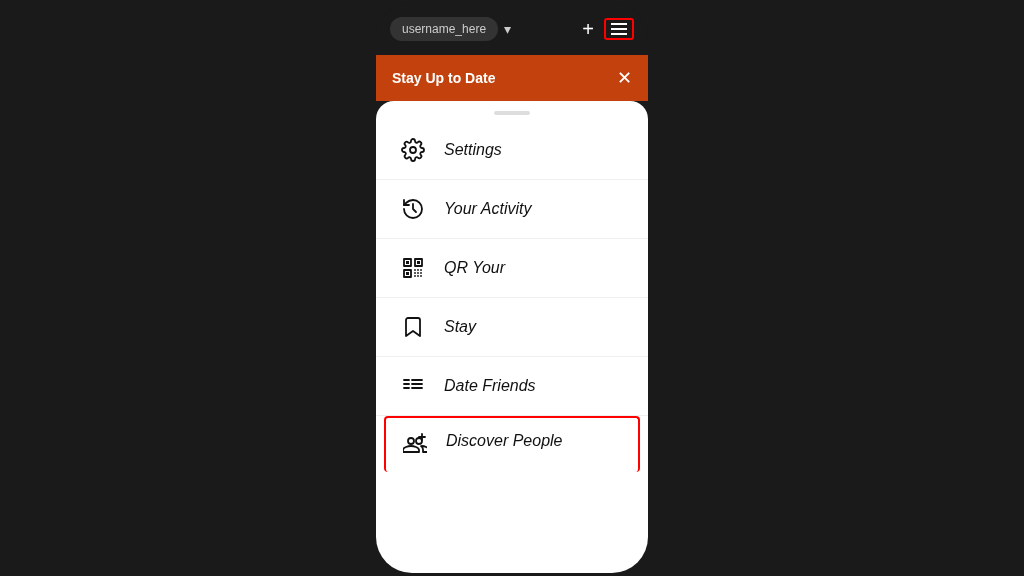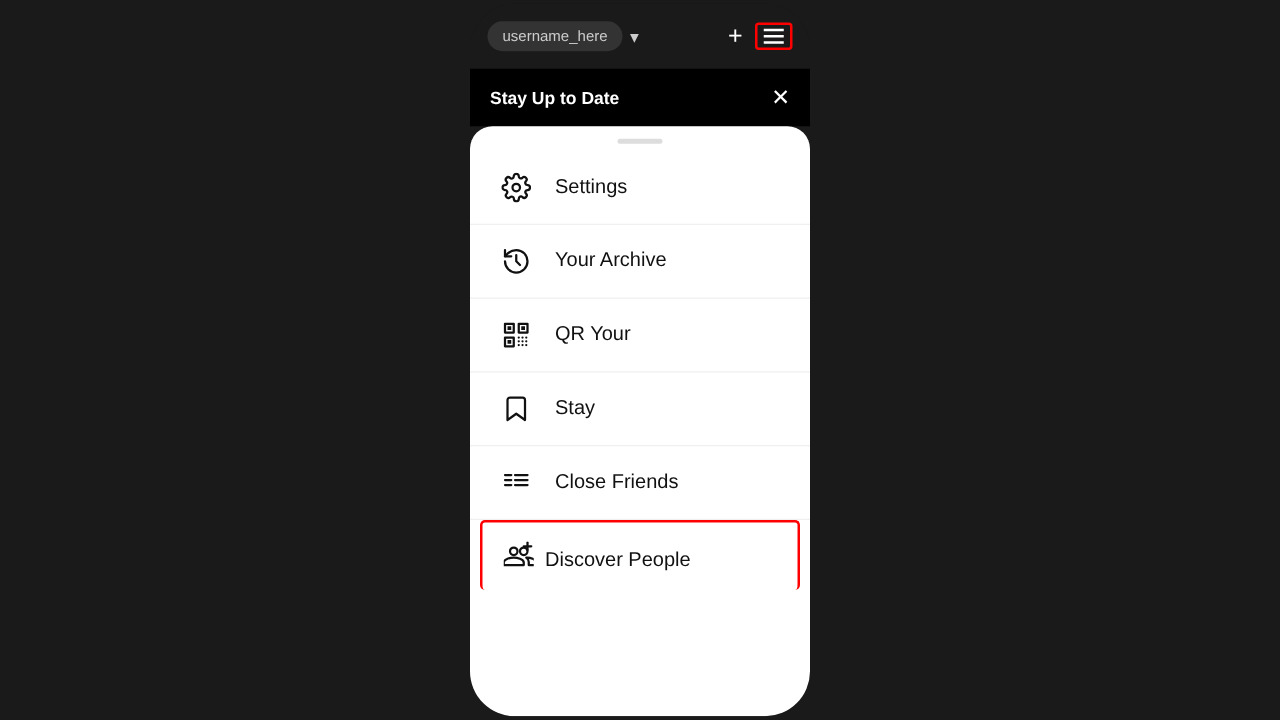--- a/index.html
+++ b/index.html
@@ -88,21 +88,21 @@
 
     .hamburger-line {
       width: 16px;
       height: 2px;
       background: white;
       display: block;
     }
 
     
     .notification-bar {
-      background: #000000;
+      background: #c2410c;
       padding: 12px 16px;
       display: flex;
       align-items: center;
       justify-content: space-between;
     }
 
     .notification-text {
       color: white;
       font-size: 14px;
       font-weight: 600;
@@ -117,20 +117,21 @@
     }
 
     
     .drawer {
       background: white;
       border-radius: 18px 18px 0 0;
       flex: 1;
       overflow: hidden;
       display: flex;
       flex-direction: column;
+      font-style: italic;
     }
 
     .drawer-handle-container {
       display: flex;
       justify-content: center;
       padding: 10px 0 6px;
     }
 
     .drawer-handle {
       width: 36px;
@@ -181,22 +182,22 @@
 
     .menu-item-discover {
       border: 2.5px solid red;
       border-radius: 4px;
       margin: 0 8px;
       padding: 14px 16px;
     }
 
     .discover-item-inner {
       display: flex;
-      align-items: flex-end;
-      gap: 8px;
+      align-items: flex-start;
+      gap: 18px;
     }
   </style>
 </head>
 <body>
 
 <div class="phone-container">
 
   <div class="header-bar">
     <div class="header-left">
       <div class="username-pill">username_here</div>
@@ -236,21 +237,21 @@
 
 
       <li class="menu-item">
         <span class="menu-item-icon">
           <svg viewBox="0 0 24 24" fill="none" stroke="currentColor" stroke-width="1.8" stroke-linecap="round" stroke-linejoin="round">
             <path d="M3 12a9 9 0 1 0 9-9 9.75 9.75 0 0 0-6.74 2.74L3 8"></path>
             <polyline points="3 3 3 8 8 8"></polyline>
             <polyline points="12 7 12 12 15 15"></polyline>
           </svg>
         </span>
-        <span class="menu-item-label">Your Archive</span>
+        <span class="menu-item-label">Your Activity</span>
       </li>
 
       <li class="menu-item">
         <span class="menu-item-icon">
           <svg viewBox="0 0 24 24" fill="none" stroke="currentColor" stroke-width="1.8" stroke-linecap="round" stroke-linejoin="round">
             <rect x="3" y="3" width="7" height="7"></rect>
             <rect x="14" y="3" width="7" height="7"></rect>
             <rect x="3" y="14" width="7" height="7"></rect>
             <rect x="5" y="5" width="3" height="3" fill="currentColor" stroke="none"></rect>
             <rect x="16" y="5" width="3" height="3" fill="currentColor" stroke="none"></rect>
@@ -282,21 +283,21 @@
         <span class="menu-item-icon">
           <svg viewBox="0 0 24 24" fill="none" stroke="currentColor" stroke-width="1.8" stroke-linecap="round" stroke-linejoin="round">
             <line x1="3" y1="6" x2="8" y2="6"></line>
             <line x1="3" y1="10" x2="8" y2="10"></line>
             <line x1="3" y1="14" x2="8" y2="14"></line>
             <line x1="11" y1="6" x2="21" y2="6"></line>
             <line x1="11" y1="10" x2="21" y2="10"></line>
             <line x1="11" y1="14" x2="21" y2="14"></line>
           </svg>
         </span>
-        <span class="menu-item-label">Close Friends</span>
+        <span class="menu-item-label">Date Friends</span>
       </li>
 
       <li class="menu-item menu-item-discover">
         <div class="discover-item-inner">
           <span class="menu-item-icon">
             <svg viewBox="0 0 24 24" fill="none" stroke="currentColor" stroke-width="1.8" stroke-linecap="round" stroke-linejoin="round">
               <path d="M16 11c1.66 0 2.99-1.34 2.99-3S17.66 5 16 5c-1.66 0-3 1.34-3 3s1.34 3 3 3z"></path>
               <path d="M8 11c1.66 0 2.99-1.34 2.99-3S9.66 5 8 5C6.34 5 5 6.34 5 8s1.34 3 3 3z"></path>
               <path d="M8 13c-2.67 0-8 1.34-8 4v2h16v-2c0-2.66-5.33-4-8-4z"></path>
               <path d="M19 13c-.29 0-.62.02-.97.05 1.16.84 1.97 1.97 1.97 3.45V19h6v-2c0-2.66-5.33-4-7-4z"></path>

